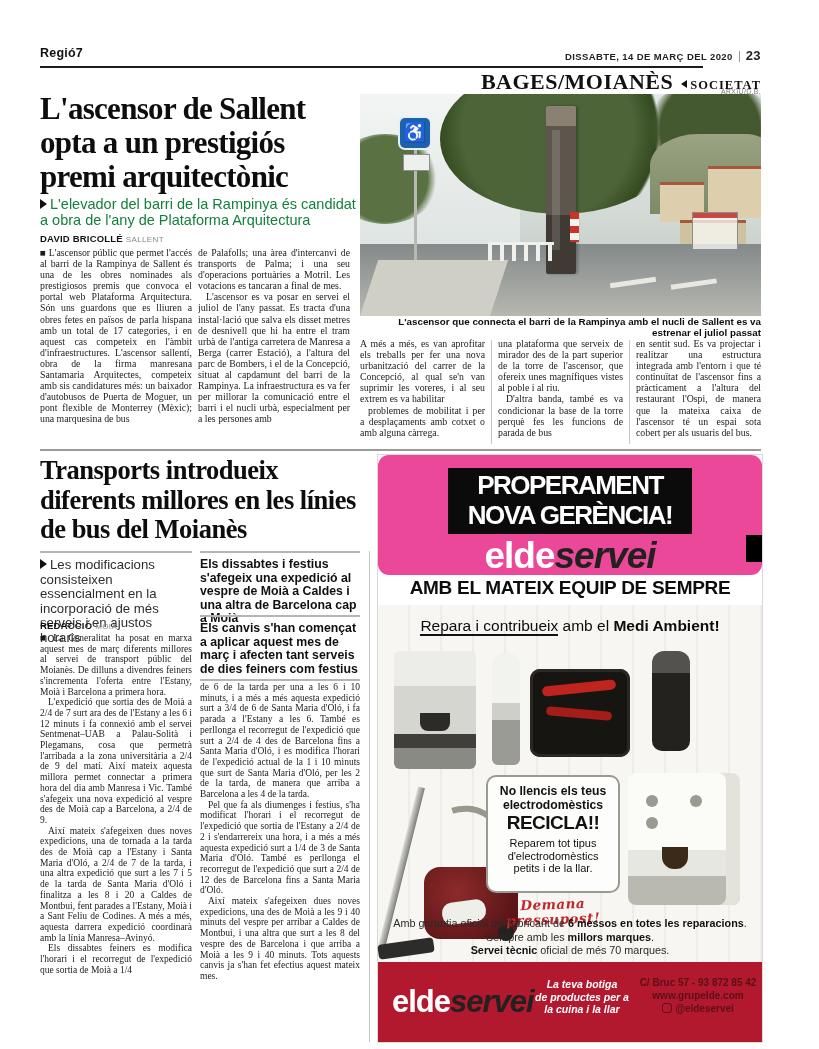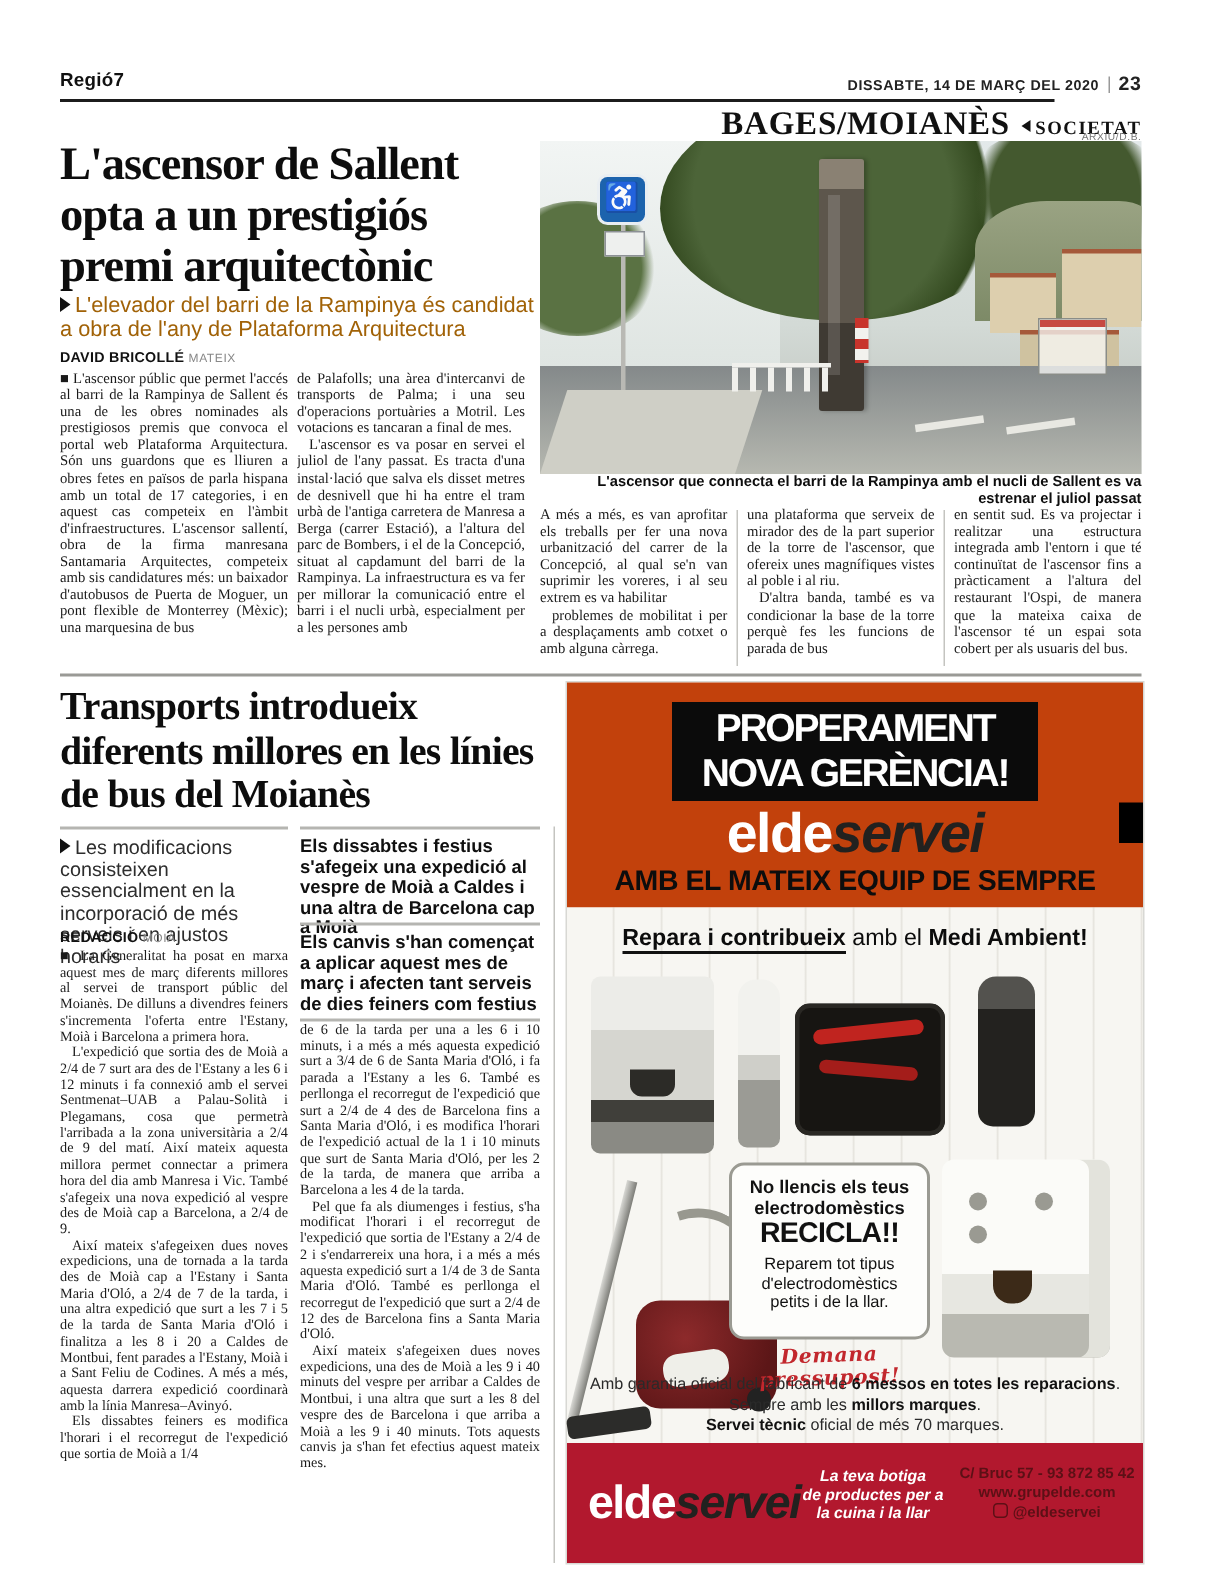--- a/index.html
+++ b/index.html
@@ -14,21 +14,21 @@
   .pgnum{font:700 13px "Liberation Sans",sans-serif;}
   .header-rule{left:40px;top:66px;width:663px;height:2px;background:#1c1c1c;}
   .section-row{right:58px;top:71px;text-align:right;white-space:nowrap;}
   .section-title{font:700 22px/22px "Liberation Serif",serif;letter-spacing:.5px;}
   .tri-left{display:inline-block;width:0;height:0;border-top:4px solid transparent;border-bottom:4px solid transparent;border-right:6px solid #111;margin:0 3px 1px 8px;}
   .section-sub{font:700 12.5px "Liberation Serif",serif;letter-spacing:1px;}
   .photo-credit{right:58px;top:88px;font:6.8px "Liberation Sans",sans-serif;color:#777;letter-spacing:.4px;}
 
   
   .a1-headline{left:40px;top:92px;width:322px;font:700 31px/34px "Liberation Serif",serif;letter-spacing:-.7px;color:#0d0d0d;}
-  .a1-subhead{left:40px;top:196px;width:322px;font:14.5px/16px "Liberation Sans",sans-serif;color:#a16207;}
+  .a1-subhead{left:40px;top:196px;width:322px;font:14.5px/16px "Liberation Sans",sans-serif;color:#15803d;}
   .tri-right{display:inline-block;width:0;height:0;border-top:5px solid transparent;border-bottom:5px solid transparent;border-left:7px solid #111;margin-right:3px;}
   .byline{font:700 9.5px "Liberation Sans",sans-serif;letter-spacing:.2px;}
   .byline .place{font:8px "Liberation Sans",sans-serif;color:#888;font-weight:400;letter-spacing:.4px;}
   .a1-byline{left:40px;top:233px;}
   .bodycol{font:9.8px/11.1px "Liberation Serif",serif;text-align:justify;color:#1a1a1a;overflow:hidden;}
   .bodycol p{margin:0;}
   .bodycol p + p{text-indent:8px;}
   .a1-col1{left:40px;top:247px;width:152px;height:196px;}
   .a1-col2{left:198px;top:247px;width:152px;height:196px;}
 
@@ -56,32 +56,32 @@
   .hl-box1{left:200px;top:558px;width:160px;}
   .hl-rule2{left:200px;top:615px;width:160px;}
   .hl-box2{left:200px;top:622px;width:160px;}
   .hl-rule3{left:200px;top:679px;width:160px;}
   .hlight{font:700 12.3px/13.5px "Liberation Sans",sans-serif;color:#101010;}
   .col-rule{left:369px;top:551px;width:1px;height:491px;background:#c4c4c0;}
 
   
   .ad{left:378px;top:455px;width:384px;height:587px;outline:1px solid #d8d8d4;}
   .ad .abs{position:absolute;}
-  .ad-banner{left:0;top:0;width:384px;height:150px;background:#c2410c;}
+  .ad-banner{left:0;top:0;width:384px;height:120px;background:#ec4899;border-radius:11px;}
   .ad-blackbox{left:70px;top:13px;width:244px;height:64px;background:#0b0b0b;color:#fff;text-align:center;
                font:700 26px/30px "Liberation Sans",sans-serif;letter-spacing:-1.5px;padding-top:2px;}
   .ad-logo{left:0;top:82px;width:384px;text-align:center;font:700 37px/38px "Liberation Sans",sans-serif;letter-spacing:-1px;}
   .logo-elde{color:#ffffff;}
   .logo-servei{color:#22211f;font-style:italic;}
   .ad-equip{left:0;top:122px;width:384px;text-align:center;font:700 19px/21px "Liberation Sans",sans-serif;color:#0d0d0d;letter-spacing:-.3px;}
   .ad-blacksquare{left:368px;top:80px;width:16px;height:27px;background:#000;}
   .ad-white{left:0;top:150px;width:384px;height:357px;
             background:repeating-linear-gradient(90deg,#f7f6f2 0px,#f7f6f2 30px,#e7e5df 31px,#f2f1ec 32px);}
   .ad-headline{left:0;top:162px;width:384px;text-align:center;font:15.5px/18px "Liberation Sans",sans-serif;color:#0c0c0c;}
-  .ad-headline .u{border-bottom:2px solid #111;font-weight:700;}
+  .ad-headline .u{border-bottom:2px solid #111;font-weight:400;}
   .ad-headline .b{font-weight:700;}
 
   
   .espresso1{left:16px;top:196px;width:82px;height:118px;background:linear-gradient(180deg,#ecece8 0 30%,#d6d6d0 30% 70%,#403f3a 70% 82%,#8a8a84 82% 100%);border-radius:6px;}
   .espresso1:after{content:"";position:absolute;left:26px;top:62px;width:30px;height:18px;background:#2c2b27;border-radius:0 0 8px 8px;}
   .blender1{left:114px;top:198px;width:28px;height:112px;background:linear-gradient(180deg,#f2f2ee 0 45%,#cfcfc9 45% 60%,#9b9b95 60% 100%);border-radius:12px 12px 6px 6px;}
   .reddev{left:152px;top:214px;width:100px;height:88px;background:#171512;border-radius:10px;box-shadow:inset 0 0 0 3px #2a2824;}
   .reddev:before{content:"";position:absolute;left:12px;top:14px;width:74px;height:10px;background:#c0241f;border-radius:5px;transform:rotate(-6deg);}
   .reddev:after{content:"";position:absolute;left:16px;top:40px;width:66px;height:9px;background:#a41d1a;border-radius:5px;transform:rotate(5deg);}
   .shaver1{left:274px;top:196px;width:38px;height:100px;background:linear-gradient(180deg,#53524e 0 22%,#23221f 22% 100%);border-radius:12px 12px 10px 10px;}
@@ -146,21 +146,21 @@
     <span class="section-title">BAGES/MOIANÈS</span><span class="tri-left"></span><span class="section-sub">SOCIETAT</span>
   </div>
   <div class="abs photo-credit">ARXIU/D.B.</div>
 
   <h1 class="abs a1-headline" style="margin:0">L'ascensor de Sallent opta a un prestigiós premi arquitectònic</h1>
   <div class="abs a1-subhead">
     <span class="tri-right"></span><span>L'elevador del barri de la Rampinya és candidat a obra de l'any de Plataforma Arquitectura</span>
   </div>
   <div class="abs a1-byline byline">
     <span>DAVID BRICOLLÉ</span>
-    <span class="place">MATEIX</span>
+    <span class="place">SALLENT</span>
   </div>
   <div class="abs bodycol a1-col1">
     <p>■ L'ascensor públic que permet l'accés al barri de la Rampinya de Sallent és una de les obres nominades als prestigiosos premis que convoca el portal web Plataforma Arquitectura. Són uns guardons que es lliuren a obres fetes en països de parla hispana amb un total de 17 categories, i en aquest cas competeix en l'àmbit d'infraestructures. L'ascensor sallentí, obra de la firma manresana Santamaria Arquitectes, competeix amb sis candidatures més: un baixador d'autobusos de Puerta de Moguer, un pont flexible de Monterrey (Mèxic); una marquesina de bus</p>
   </div>
   <div class="abs bodycol a1-col2">
     <p>de Palafolls; una àrea d'intercanvi de transports de Palma; i una seu d'operacions portuàries a Motril. Les votacions es tancaran a final de mes.</p>
     <p>L'ascensor es va posar en servei el juliol de l'any passat. Es tracta d'una instal·lació que salva els disset metres de desnivell que hi ha entre el tram urbà de l'antiga carretera de Manresa a Berga (carrer Estació), a l'altura del parc de Bombers, i el de la Concepció, situat al capdamunt del barri de la Rampinya. La infraestructura es va fer per millorar la comunicació entre el barri i el nucli urbà, especialment per a les persones amb</p>
   </div>
 
   <div class="abs photo">

